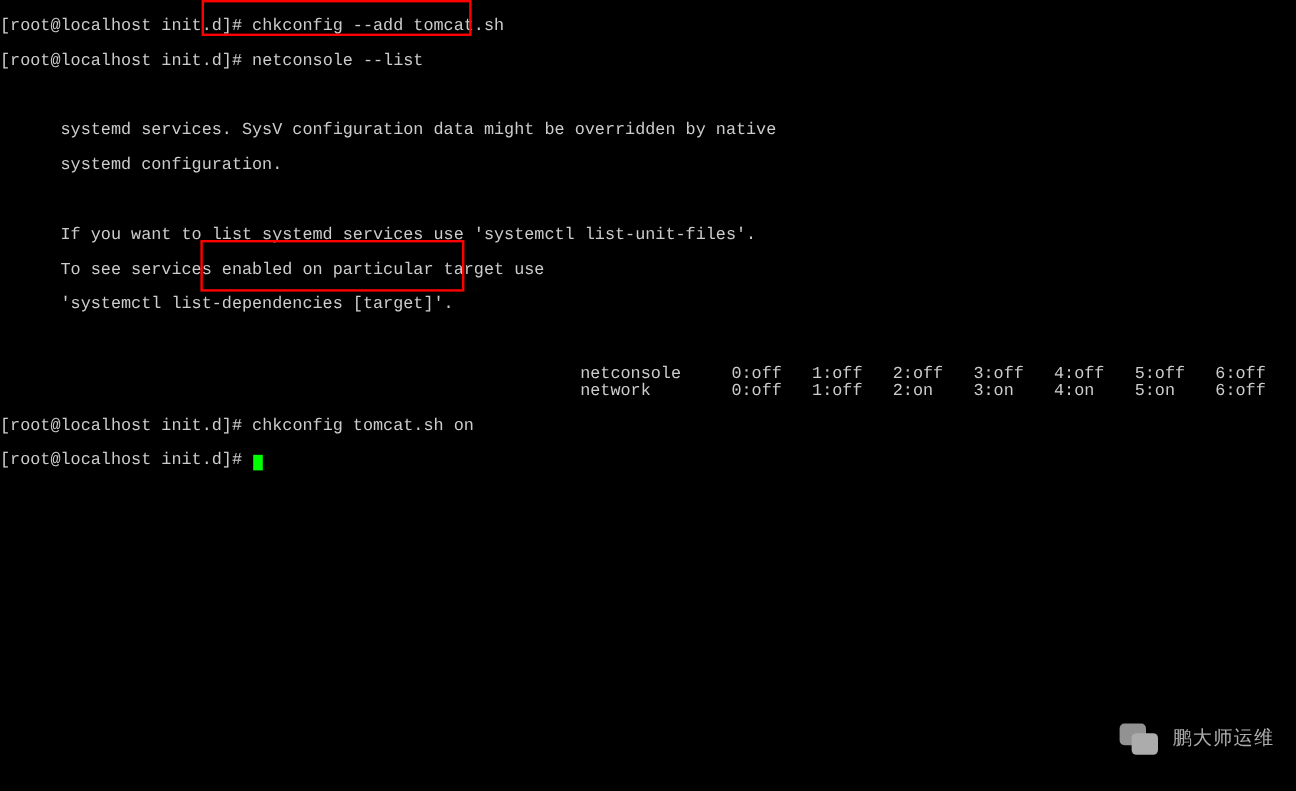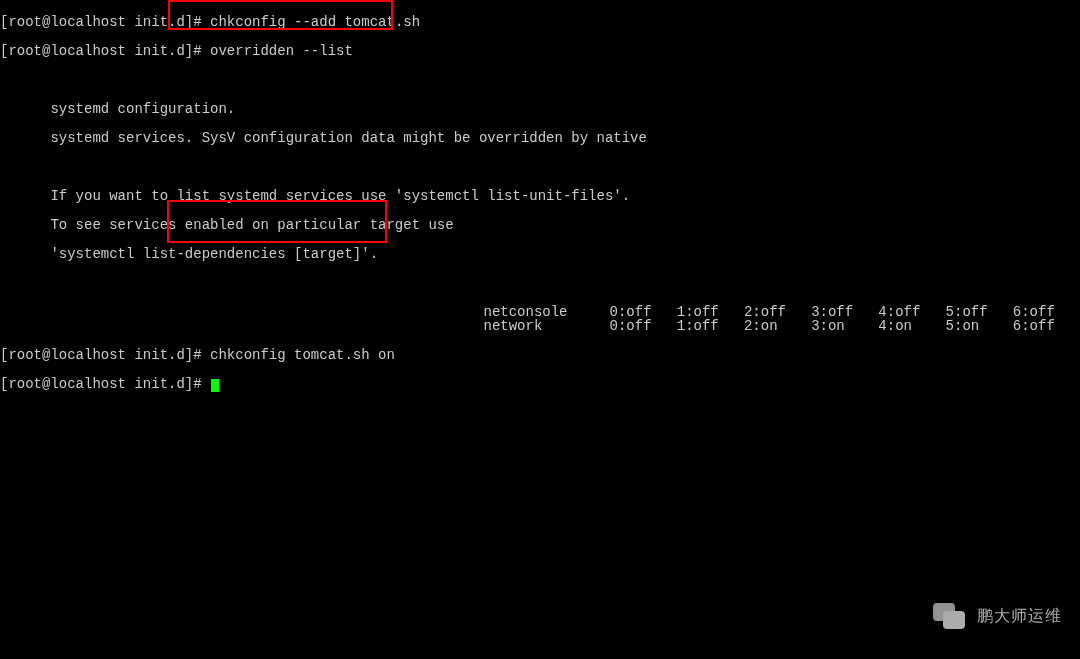--- a/index.html
+++ b/index.html
@@ -70,24 +70,24 @@
     letter-spacing: 1px;
   }
   
   .svc-row { white-space: pre; text-align: right; }
 </style>
 </head>
 <body>
 
 <div class="terminal">
 <div class="line"><span class="prompt">[root@localhost init.d]# </span><span class="cmd">chkconfig --add tomcat.sh</span></div>
-<div class="line"><span class="prompt">[root@localhost init.d]# </span><span class="cmd">overridden --list</span></div>
+<div class="line"><span class="prompt">[root@localhost init.d]# </span><span class="cmd">netconsole --list</span></div>
 <div class="line"> </div>
+<div class="line note">      systemd services. SysV configuration data might be overridden by native</div>
 <div class="line note">      systemd configuration.</div>
-<div class="line note">      systemd services. SysV configuration data might be overridden by native</div>
 <div class="line"> </div>
 <div class="line note">      If you want to list systemd services use 'systemctl list-unit-files'.</div>
 <div class="line note">      To see services enabled on particular target use</div>
 <div class="line note">      'systemctl list-dependencies [target]'.</div>
 <div class="line"> </div>
 <div id="svc-rows"><div class="line svc-row">netconsole     0:off   1:off   2:off   3:off   4:off   5:off   6:off   </div><div class="line svc-row">network        0:off   1:off   2:on    3:on    4:on    5:on    6:off   </div></div>
 <div class="line"><span class="prompt">[root@localhost init.d]# </span><span class="cmd">chkconfig tomcat.sh on</span></div>
 <div class="line"><span class="prompt">[root@localhost init.d]# </span><span class="cmd"></span><span class="cursor"></span></div>
 </div>
 

